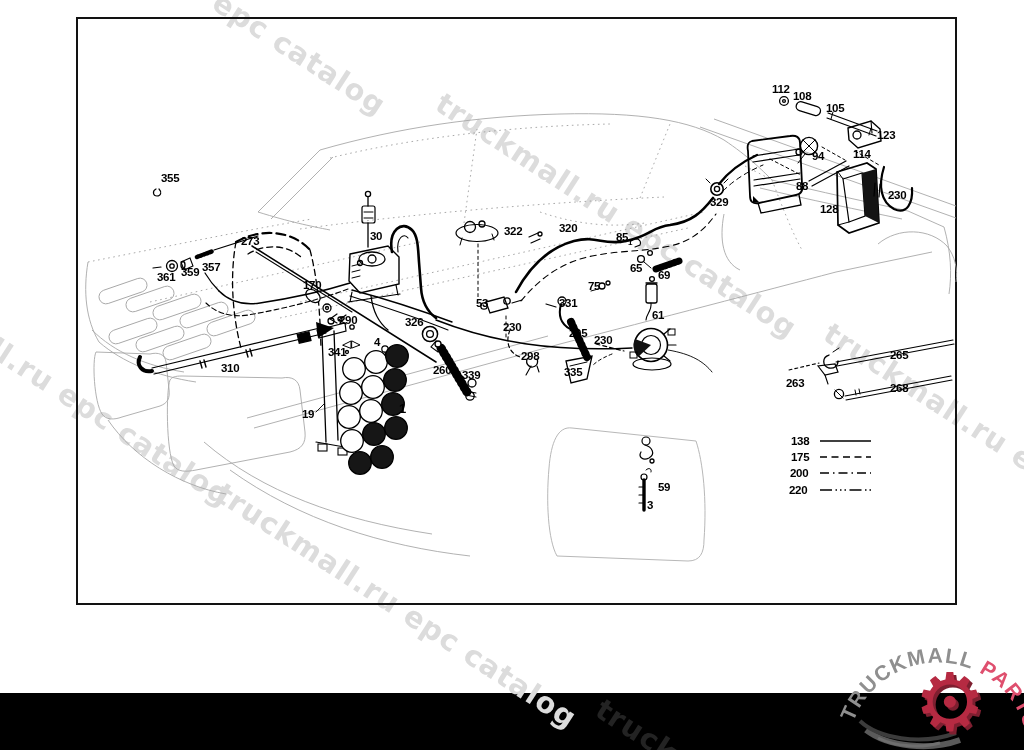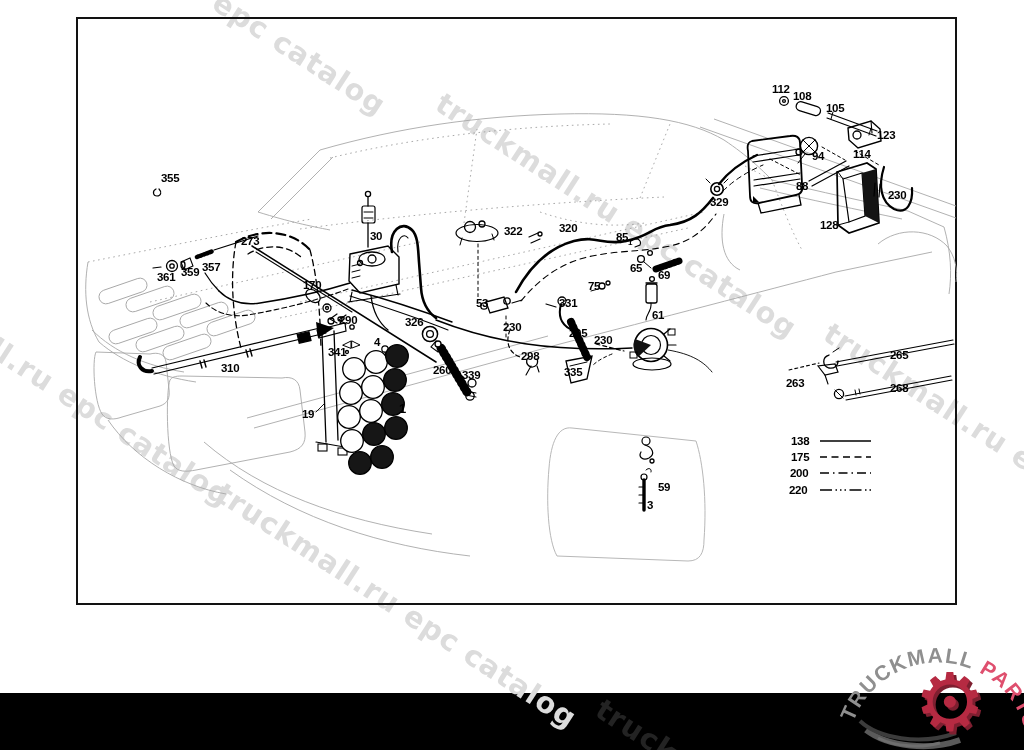--- a/index.html
+++ b/index.html
@@ -337,21 +337,21 @@
     <span class="plabel" style="left: 658px; top: 439px; margin-top: 42px;">59</span>
     <span class="plabel" style="left: 647px; top: 499px;">3</span>
     <span class="plabel" style="left: 772px; top: 83px;">112</span>
     <span class="plabel" style="left: 793px; top: 90px;">108</span>
     <span class="plabel" style="left: 818px; top: 102px; padding-left: 8px;">105</span>
     <span class="plabel" style="left: 877px; top: 129px;">123</span>
     <span class="plabel" style="left: 812px; top: 150px;">94</span>
     <span class="plabel" style="left: 853px; top: 148px;">114</span>
     <span class="plabel" style="left: 796px; top: 180px;">88</span>
     <span class="plabel" style="left: 888px; top: 189px;">230</span>
-    <span class="plabel" style="left: 820px; top: 219px;">128</span>
+    <span class="plabel" style="left: 820px; top: 203px;">128</span>
     <span class="plabel" style="left: 890px; top: 349px;">265</span>
     <span class="plabel" style="left: 786px; top: 377px;">263</span>
     <span class="plabel" style="left: 890px; top: 382px;">268</span>
     <span class="plabel" style="left: 791px; top: 435px;">138</span>
     <span class="plabel" style="left: 791px; top: 451px;">175</span>
     <span class="plabel" style="left: 790px; top: 467px;">200</span>
     <span class="plabel" style="left: 789px; top: 484px;">220</span>
   </div>
 
 <svg id="logo" width="186" height="124" viewBox="0 0 186 124" xmlns="http://www.w3.org/2000/svg">

